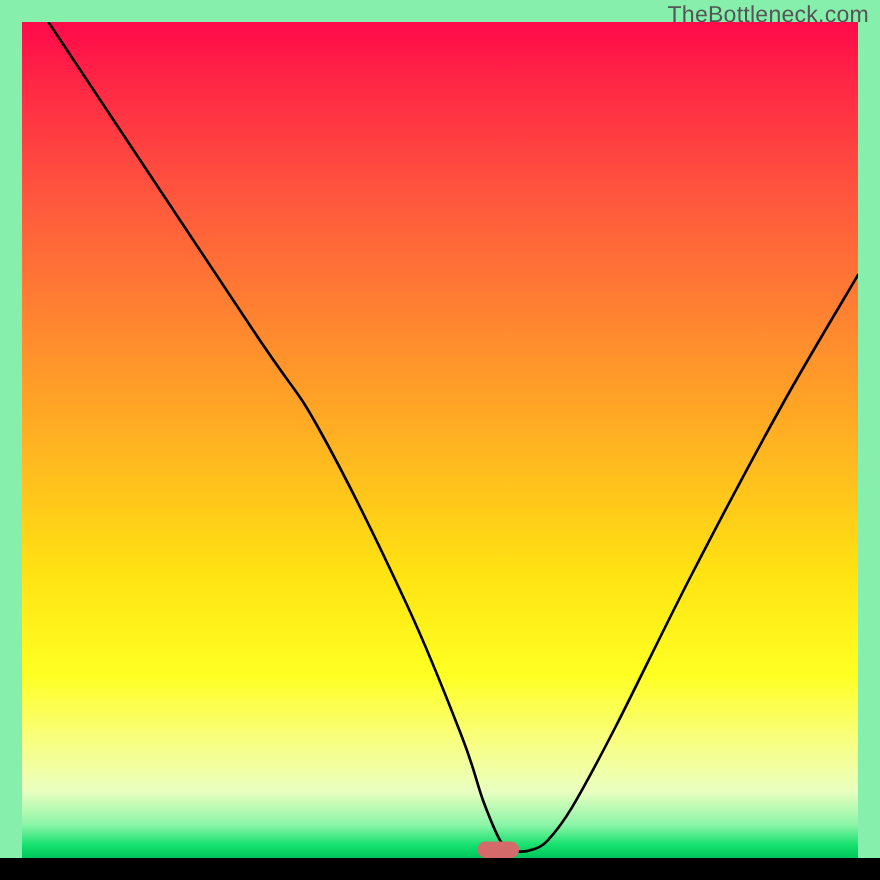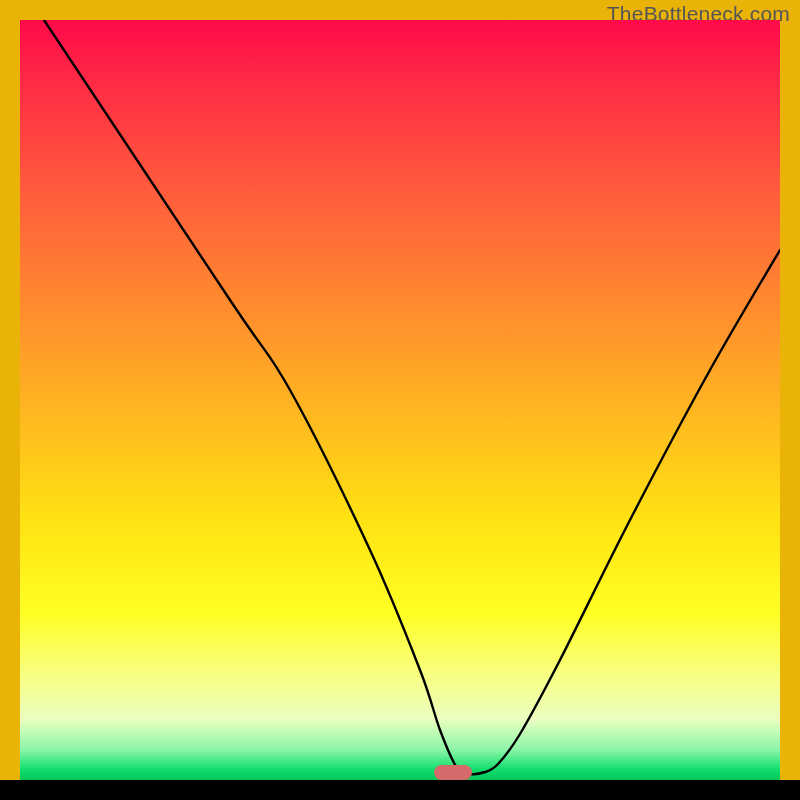--- a/index.html
+++ b/index.html
@@ -10,21 +10,21 @@
     background: #000;
     overflow: hidden;
     font-family: Arial, Helvetica, sans-serif;
   }
   .frame {
     position: absolute;
     left: 0;
     top: 0;
     width: 800px;
     height: 780px;
-    background: #eab308;
+    background: #86efac;
   }
   .plot-area {
     position: absolute;
     left: 20px;
     top: 20px;
     width: 760px;
     height: 760px;
     overflow: hidden;
   }
   .gradient {

